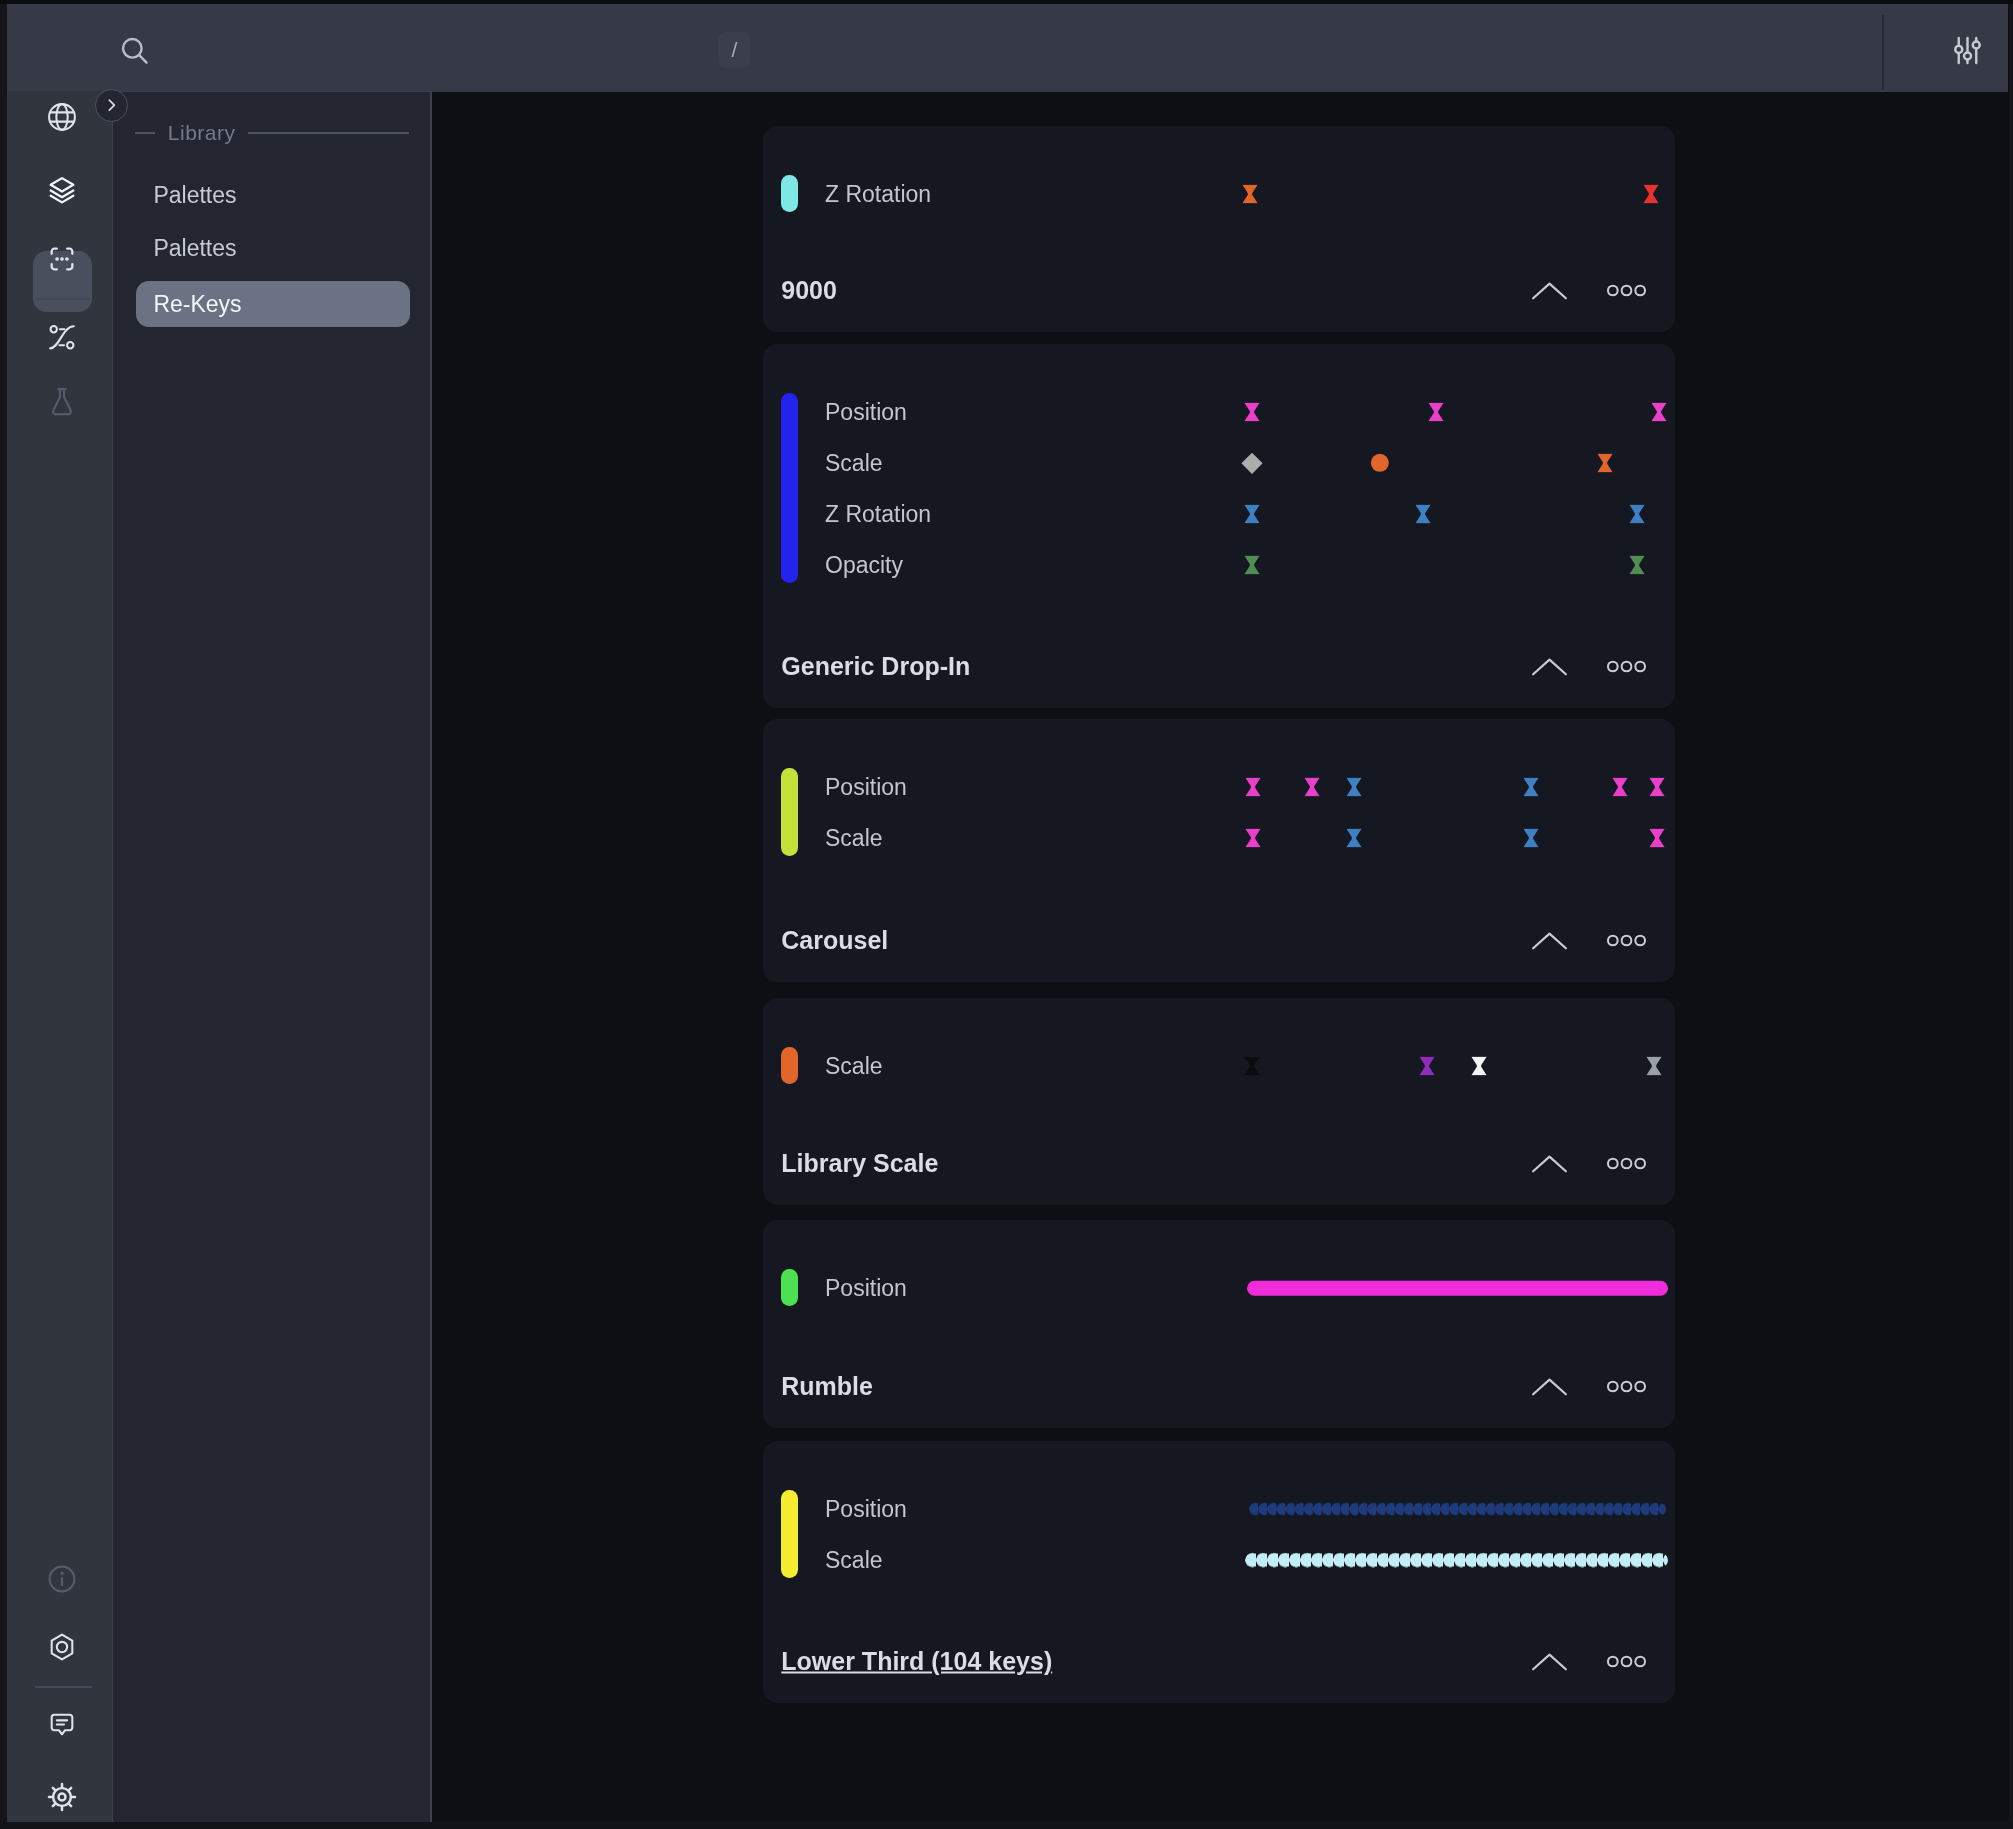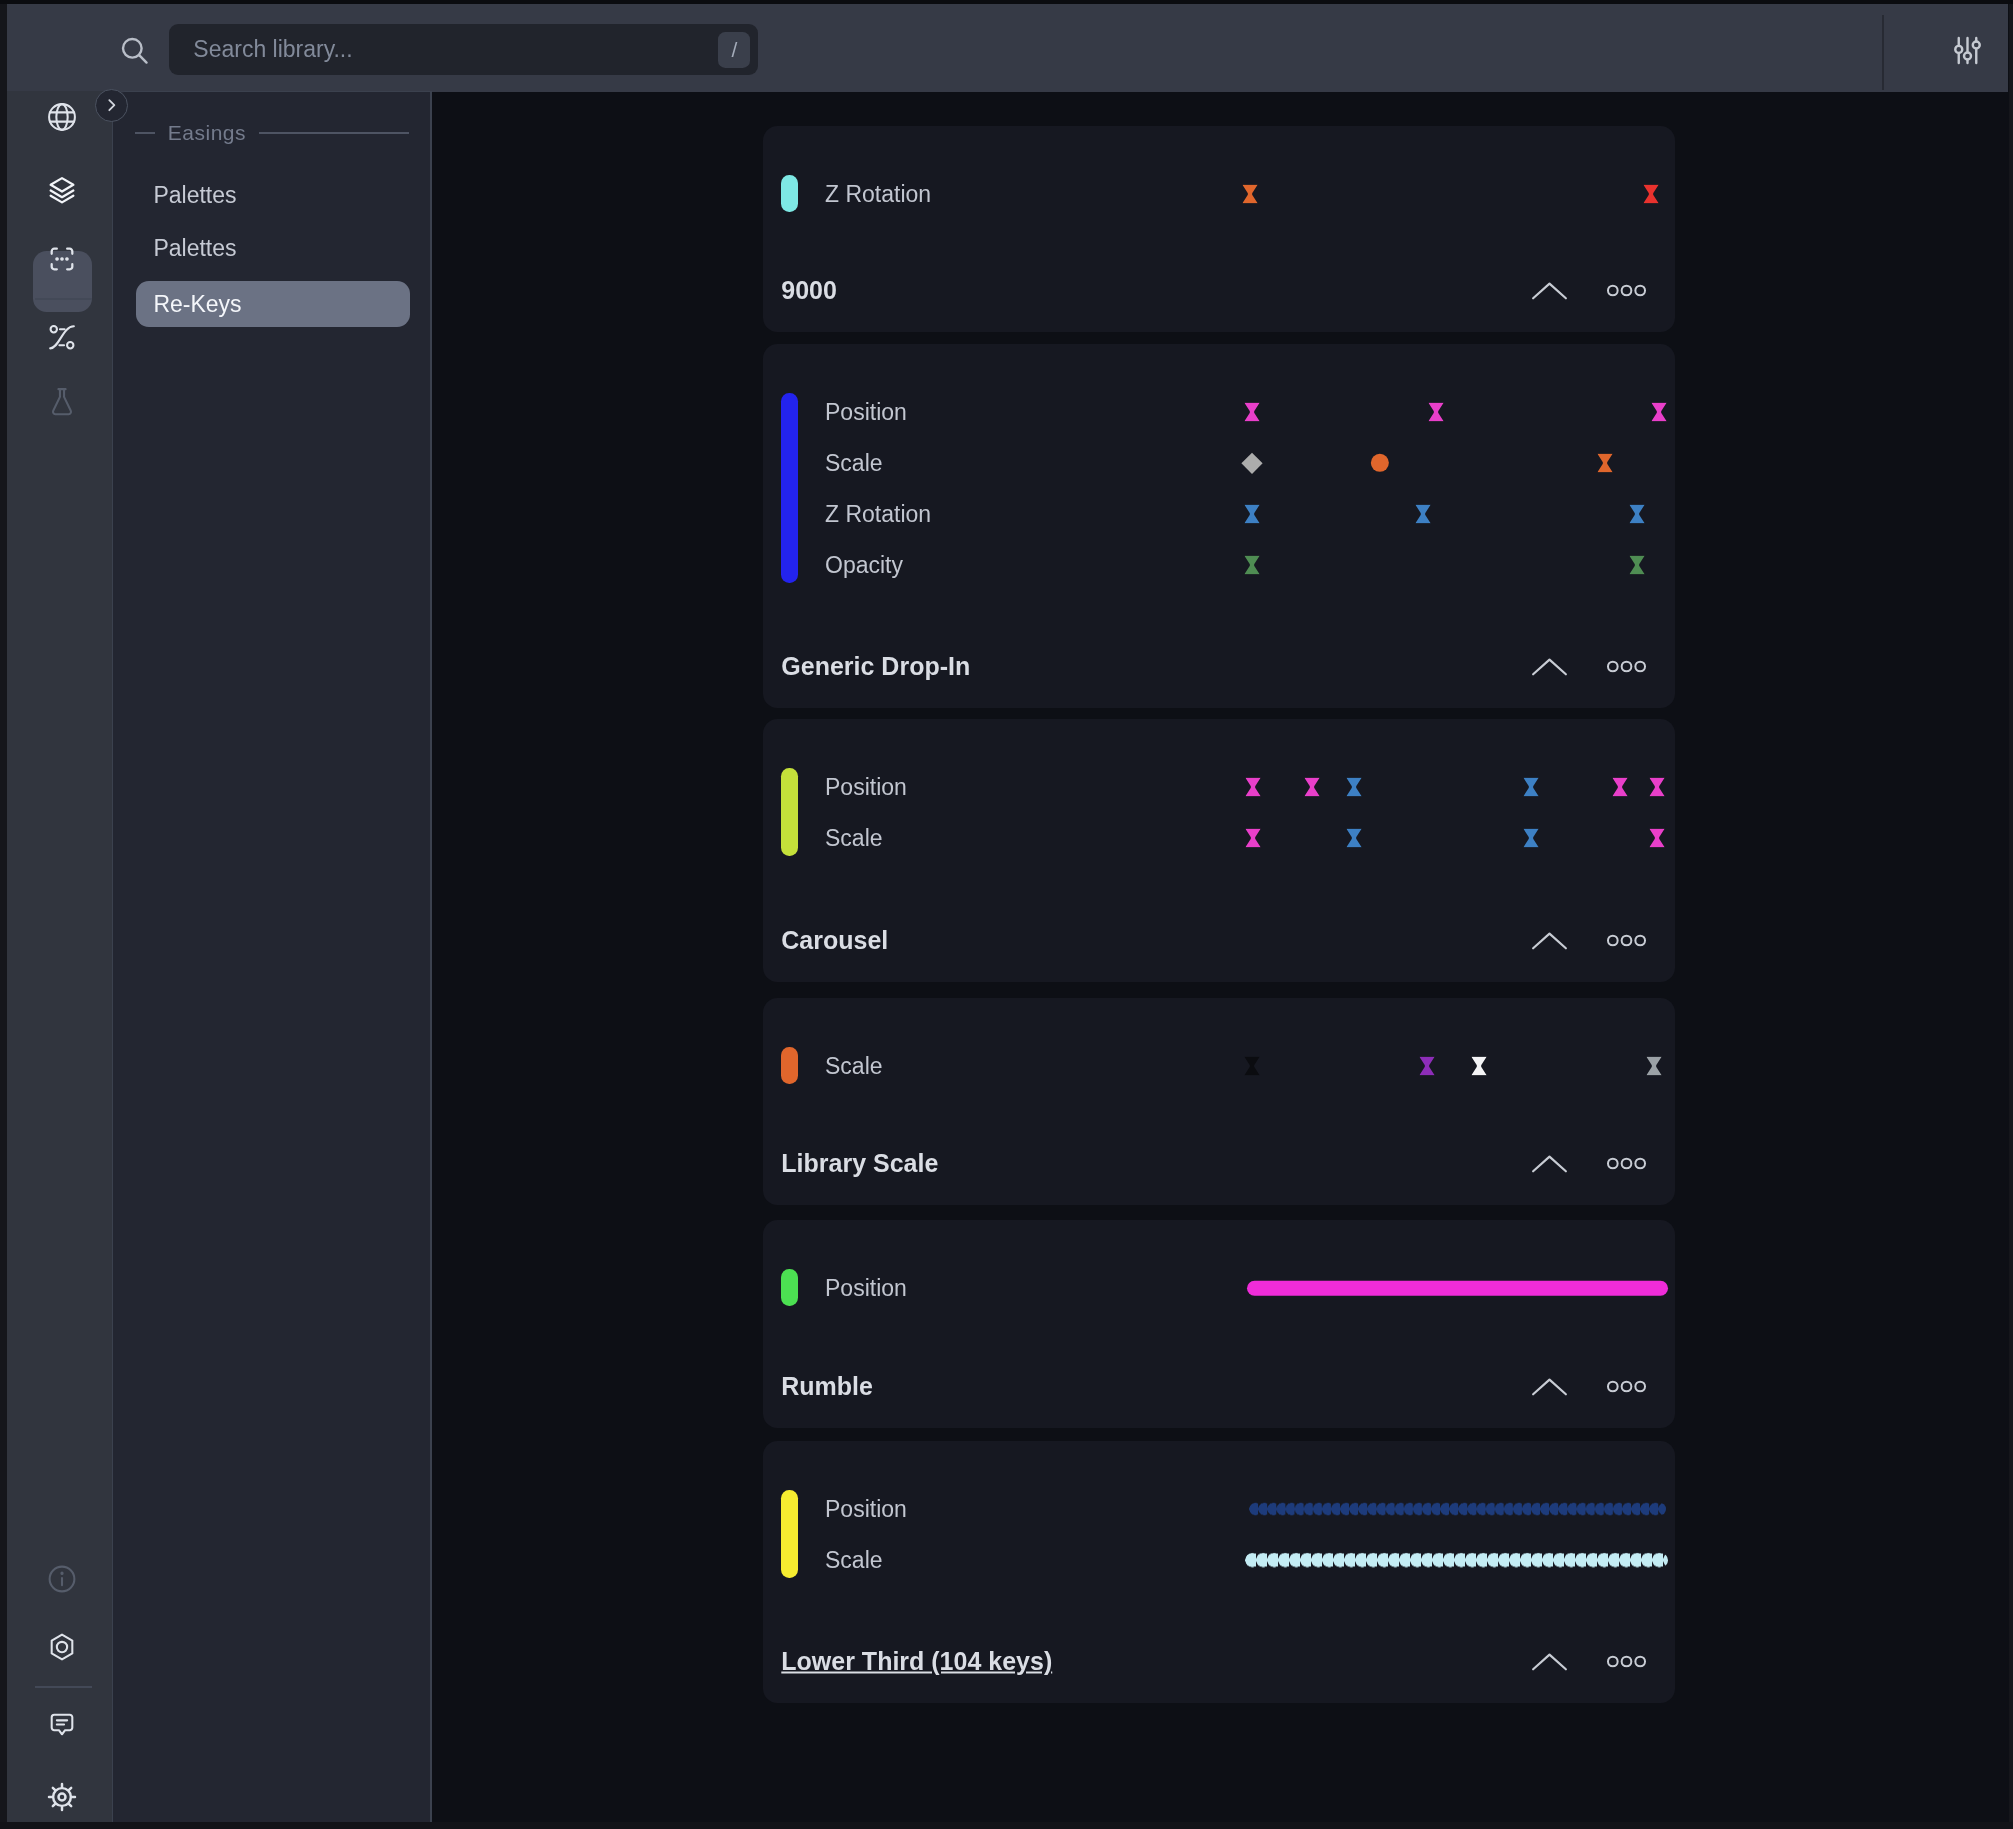--- a/index.html
+++ b/index.html
@@ -62,21 +62,20 @@
 </head>
 <body>
 
 <div id="app">
 
   <div class="abs topbar">
     <svg class="abs search-icon" viewBox="0 0 32 32" fill="none" stroke="#b9bec8" stroke-width="2.2" stroke-linecap="round">
       <circle cx="14" cy="14" r="8.5"></circle>
         <path d="M20.5 20.5L27 27"></path>
     </svg>
-    <input class="abs search-input" placeholder="Search library..." style="">
     <div class="abs slash-badge">/</div>
     <div class="abs topbar-divider"></div>
     <svg class="abs sliders-icon" viewBox="0 0 32 32" fill="none" stroke="#c6cad2" stroke-width="2.2" stroke-linecap="round">
       <path d="M8 4.5v7"></path>
         <circle cx="8" cy="15" r="3.2"></circle>
         <path d="M8 18.5v9"></path>
       <path d="M16 4.5v13"></path>
         <circle cx="16" cy="21" r="3.2"></circle>
         <path d="M16 24.5v3"></path>
       <path d="M24 4.5v3"></path>
@@ -167,21 +166,21 @@
   </div>
 
   <div class="abs panel"></div>
   <div class="abs collapse-btn">
     <svg width="18.3" height="18.3" viewBox="0 0 20 20" fill="none" stroke="#d2d6dd" stroke-width="2" stroke-linecap="round" stroke-linejoin="round">
       <path d="M8 4.5l5.5 5.5L8 15.5"></path>
     </svg>
   </div>
   <div class="abs panel-header">
     <div class="dash"></div>
-    <div class="txt">Easings</div>
+    <div class="txt">Library</div>
     <div class="line"></div>
   </div>
   <div class="lib-item" style="top:172px">Palettes</div>
   <div class="lib-item" style="top:225px">Palettes</div>
   <div class="lib-item selected" style="top:281px">Re-Keys</div>
 
   <div id="cards">
       <div class="card" style="top: 126px; height: 206px;">
         <div class="bar" style="top: 49px; height: 37px; background: rgb(126, 232, 228);"></div>
         <div class="row-label" style="top: 68px;">Z Rotation</div>

